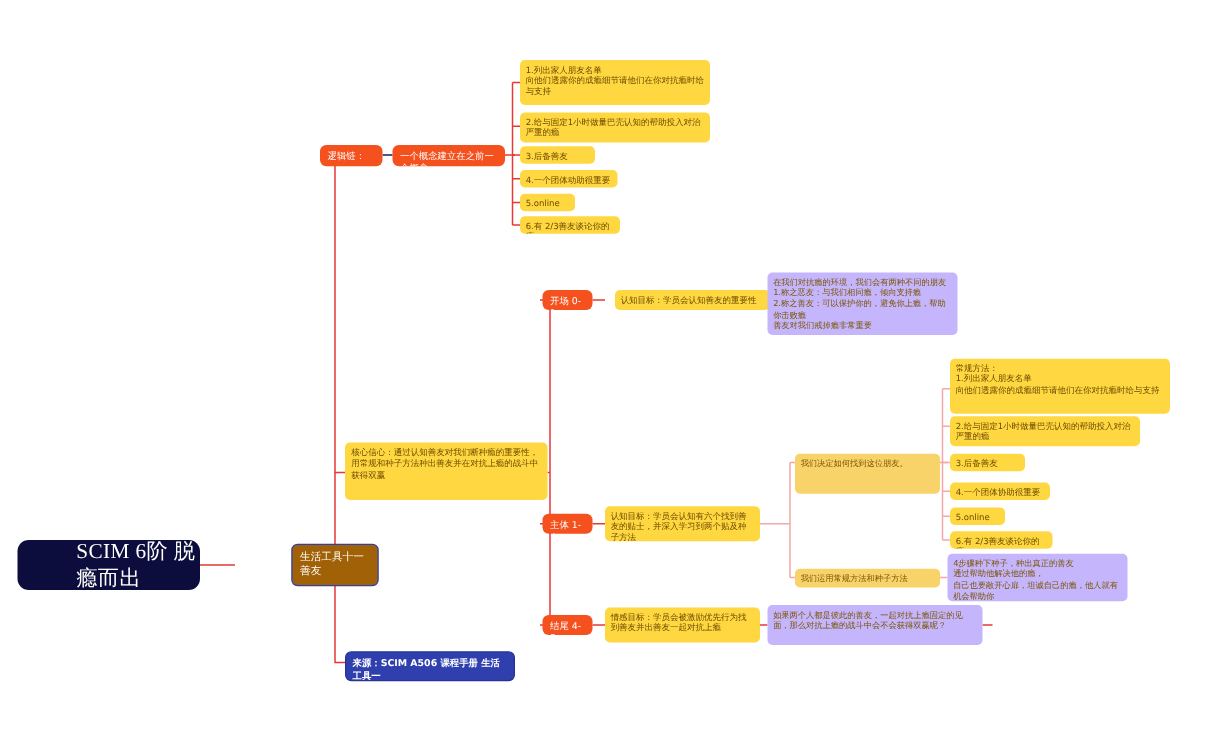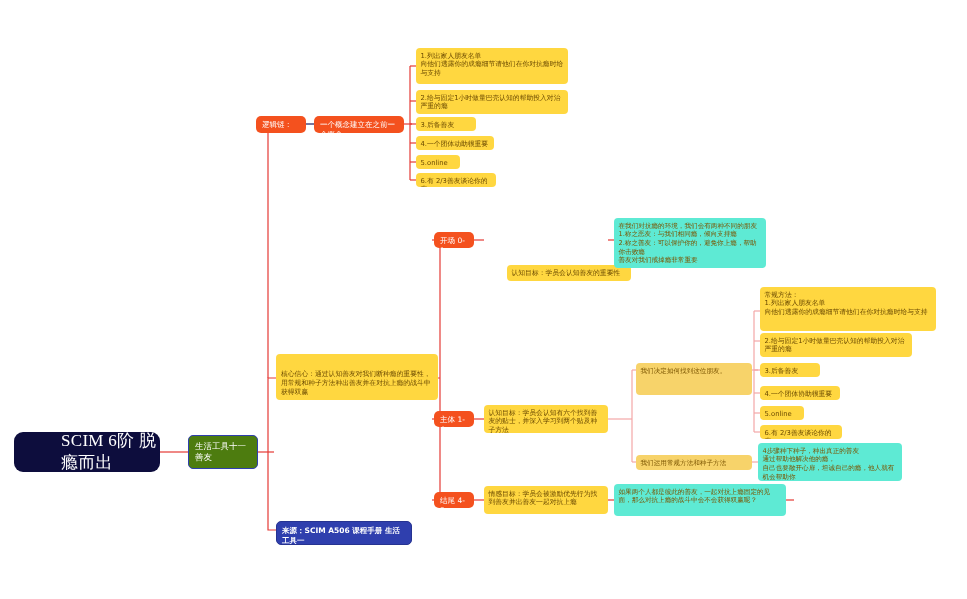--- a/index.html
+++ b/index.html
@@ -41,25 +41,26 @@
     font-family: "Liberation Serif", "DejaVu Serif", serif;
     font-size: 17px;
     display: flex;
     align-items: center;
     justify-content: center;
     letter-spacing: 0.3px;
     padding-left: 47px;
   }
   
   .n-blue {
-    background: #4d7c0f;
+    background: #a16207;
     color: #ffffff;
     font-size: 8.5px;
     padding: 5px 6px;
     border: 1px solid #2f3fae;
+    margin-left: 45px;
   }
   .n-blue-src {
     background: #2f3fae;
     color: #ffffff;
     font-size: 7.5px;
     font-weight: bold;
     padding: 4px 5px;
     border: 1px solid #263391;
   }
   
@@ -79,38 +80,38 @@
   }
   
   .n-yellow {
     background: #ffd740;
     color: #6b4a00;
     font-size: 6.8px;
     padding: 3.5px 4.5px;
     border-radius: 4px;
   }
   .n-yellow-2 {
-    background: #5eead4;
+    background: #c4b5fd;
     color: #7a5400;
     font-size: 6.6px;
     padding: 3.5px 4.5px;
     border-radius: 4px;
   }
   .n-yellow-3 {
     background: #f7d36a;
     color: #7a5400;
     font-size: 6.6px;
     padding: 3.5px 4.5px;
     border-radius: 4px;
   }
   .n-yellow-core {
     background: #ffd740;
     color: #6b4a00;
     font-size: 6.8px;
-    padding: 16px 5px;
+    padding: 4px 5px;
     border-radius: 4px;
   }
 </style>
 </head>
 <body>
 
 <div id="canvas">
 
   <svg id="links" viewBox="0 0 967 599">
 
@@ -179,21 +180,21 @@
 
   <div class="node n-yellow" style="left:416px; top:48px; width:152px; height:36px;">1.列出家人朋友名单
 向他们透露你的成瘾细节请他们在你对抗瘾时给与支持</div>
   <div class="node n-yellow" style="left:416px; top:90px; width:152px; height:24px;">2.给与固定1小时做量巴壳认知的帮助投入对治严重的瘾</div>
   <div class="node n-yellow" style="left:416px; top:117px; width:60px; height:14px;">3.后备善友</div>
   <div class="node n-yellow" style="left:416px; top:136px; width:78px; height:14px;">4.一个团体动助很重要</div>
   <div class="node n-yellow" style="left:416px; top:155px; width:44px; height:14px;">5.online</div>
   <div class="node n-yellow" style="left:416px; top:173px; width:80px; height:14px;">6.有 2/3善友谈论你的瘾</div>
 
   <div class="node n-orange" style="left:434px; top:232px; width:40px; height:16px;">开场 0-1</div>
-  <div class="node n-yellow" style="left:507px; top:232px; width:124px; height:16px;margin-top:33px;">认知目标：学员会认知善友的重要性</div>
+  <div class="node n-yellow" style="left:492px; top:232px; width:124px; height:16px;">认知目标：学员会认知善友的重要性</div>
   <div class="node n-yellow-2" style="left:614px; top:218px; width:152px; height:50px;">在我们对抗瘾的环境，我们会有两种不同的朋友
 1.称之恶友：与我们相同瘾，倾向支持瘾
 2.称之善友：可以保护你的，避免你上瘾，帮助你击败瘾
 善友对我们戒掉瘾非常重要</div>
 
   <div class="node n-orange" style="left:434px; top:411px; width:40px; height:16px;">主体 1-4</div>
   <div class="node n-yellow" style="left:484px; top:405px; width:124px; height:28px;">认知目标：学员会认知有六个找到善友的贴士，并深入学习到两个贴及种子方法</div>
 
   <div class="node n-yellow-3" style="left:636px; top:363px; width:116px; height:32px;">我们决定如何找到这位朋友。</div>
   <div class="node n-yellow-3" style="left:636px; top:455px; width:116px; height:15px;">我们运用常规方法和种子方法</div>

